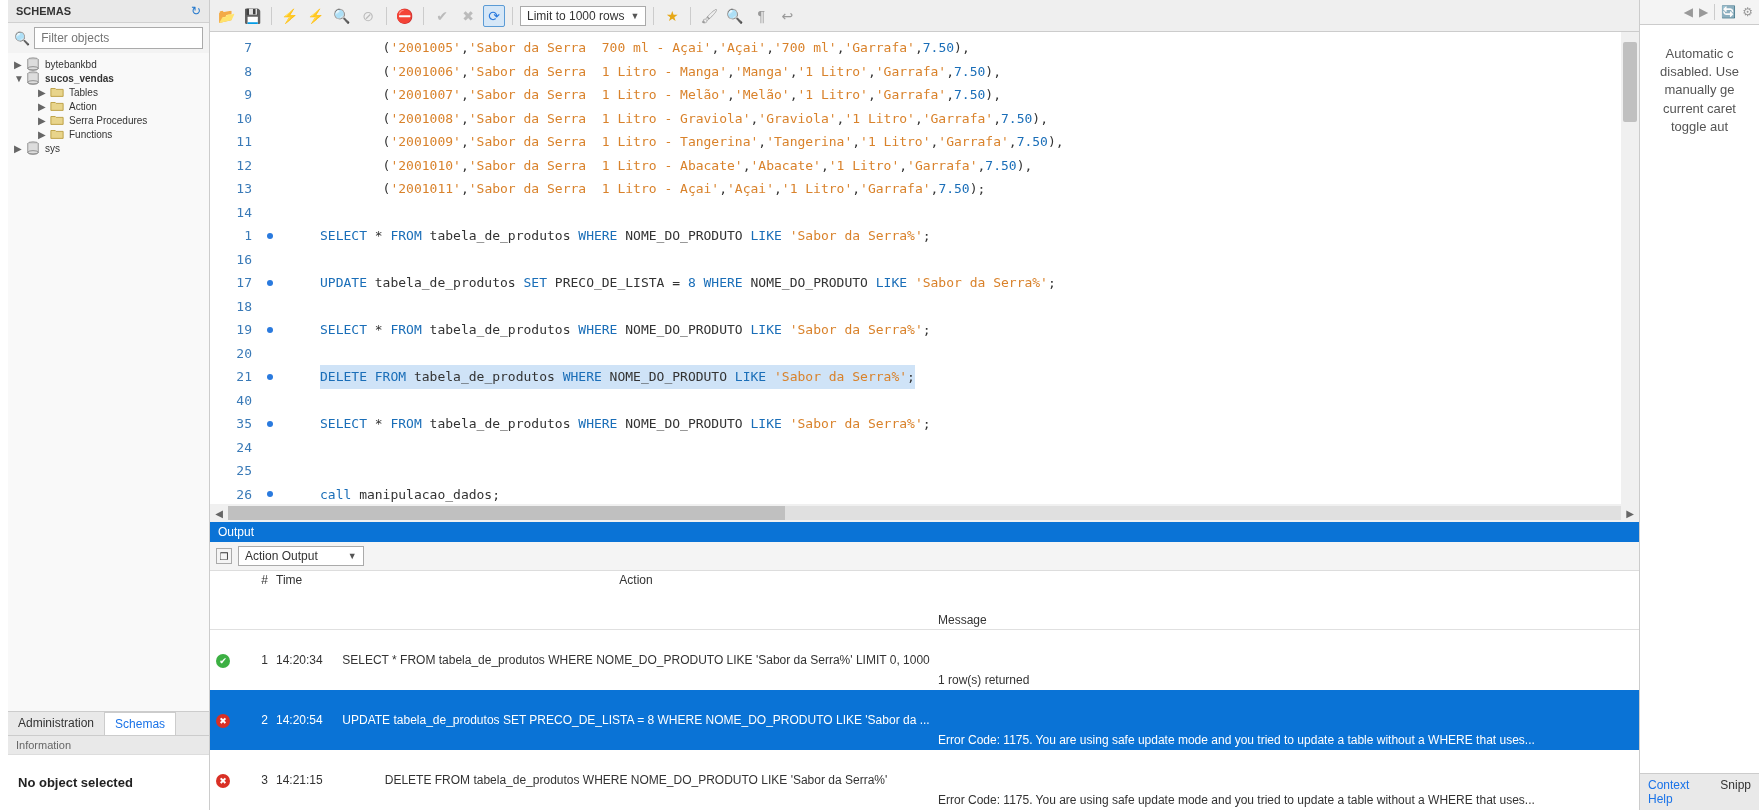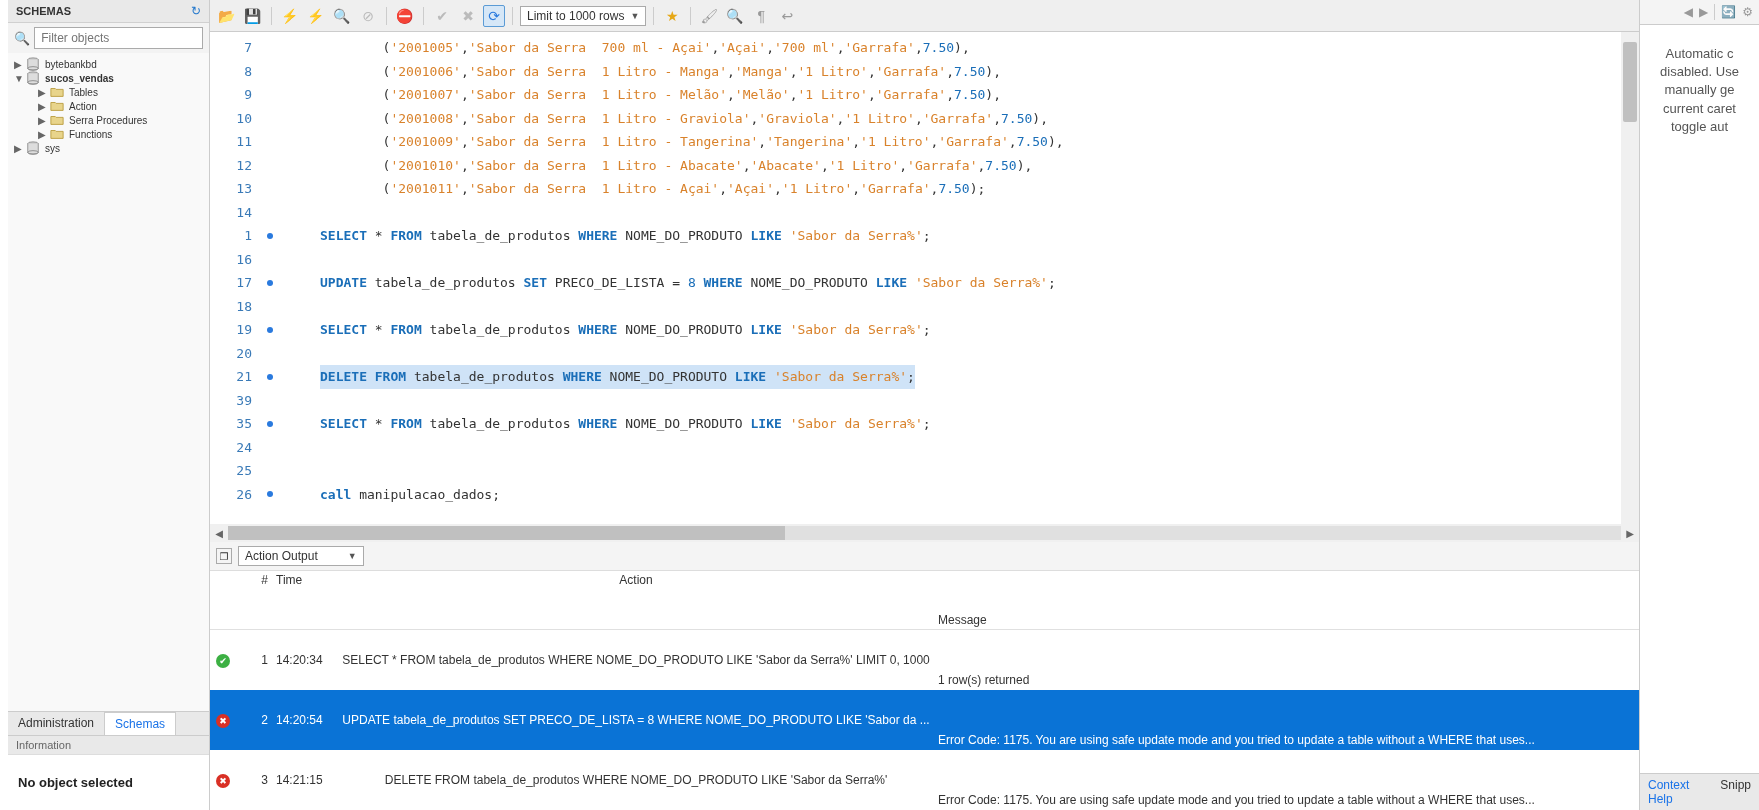--- a/index.html
+++ b/index.html
@@ -40,21 +40,21 @@
 .editor-wrap { flex: 1; display: flex; overflow: hidden; position: relative; }
 .editor { flex: 1; display: flex; background: #fff; font-family: Consolas, monospace; font-size: 13px; overflow: auto; }
 .gutter { width: 50px; text-align: right; color: #999; padding: 4px 8px 4px 0; user-select: none; background: #fff; }
 .gutter .ln { height: 23.5px; line-height: 23.5px; color: #3a7ab7; font-size: 13px; }
 .markers { width: 20px; padding-top: 4px; }
 .markers .mk { height: 23.5px; display: flex; align-items: center; justify-content: center; }
 .markers .dot { width: 6px; height: 6px; background: #2a7ade; border-radius: 50%; }
 .code { flex: 1; padding: 4px 4px 4px 40px; white-space: pre; }
 .code .line { height: 23.5px; line-height: 23.5px; }
 .code .line.hl { background: #cfe3f7; display: inline-block; }
-.kw { color: #1a6eb8; font-weight: bold; }
+.kw { color: #1a6eb8; font-weight: normal; }
 .str { color: #d9822b; }
 .num { color: #1a6eb8; }
 .ident { color: #333; }
 .editor-scroll { position: absolute; right: 0; top: 0; bottom: 0; width: 18px; background: #f0f0f0; }
 .editor-scroll .thumb { position: absolute; left: 2px; right: 2px; top: 10px; height: 80px; background: #c0c0c0; border-radius: 2px; }
 .editor-hscroll { height: 18px; background: #f0f0f0; display: flex; align-items: center; }
 .editor-hscroll .arrow-l, .editor-hscroll .arrow-r { width: 18px; text-align: center; color: #666; font-size: 10px; }
 .editor-hscroll .track { flex: 1; background: #e0e0e0; height: 14px; position: relative; }
 .editor-hscroll .hthumb { position: absolute; left: 0; width: 40%; top: 0; bottom: 0; background: #c0c0c0; }
 
@@ -222,21 +222,21 @@
             <div class="ln">12</div>
             <div class="ln">13</div>
             <div class="ln">14</div>
             <div class="ln">1</div>
             <div class="ln">16</div>
             <div class="ln">17</div>
             <div class="ln">18</div>
             <div class="ln">19</div>
             <div class="ln">20</div>
             <div class="ln">21</div>
-            <div class="ln">39</div>
+            <div class="ln">40</div>
             <div class="ln">35</div>
             <div class="ln">24</div>
             <div class="ln">25</div>
             <div class="ln">26</div>
           </div>
         <div class="markers" id="markers">
             <div class="mk"></div>
             <div class="mk"></div>
             <div class="mk"></div>
             <div class="mk"></div>
@@ -276,20 +276,21 @@
         </div>
     </div>
     <div class="editor-hscroll">
       <div class="arrow-l">◀</div>
       <div class="track">
           <div class="hthumb"></div>
         </div>
       <div class="arrow-r">▶</div>
     </div>
 
+    <div class="output-header">Output</div>
     <div class="output-toolbar">
       <span class="oicon">❐</span>
       <div class="sel">
         <span>Action Output</span>
         <span style="font-size:9px;color:#555">▼</span>
       </div>
     </div>
     <div class="output-cols">
       <div class="col-status"></div>
       <div class="col-num">#</div>

